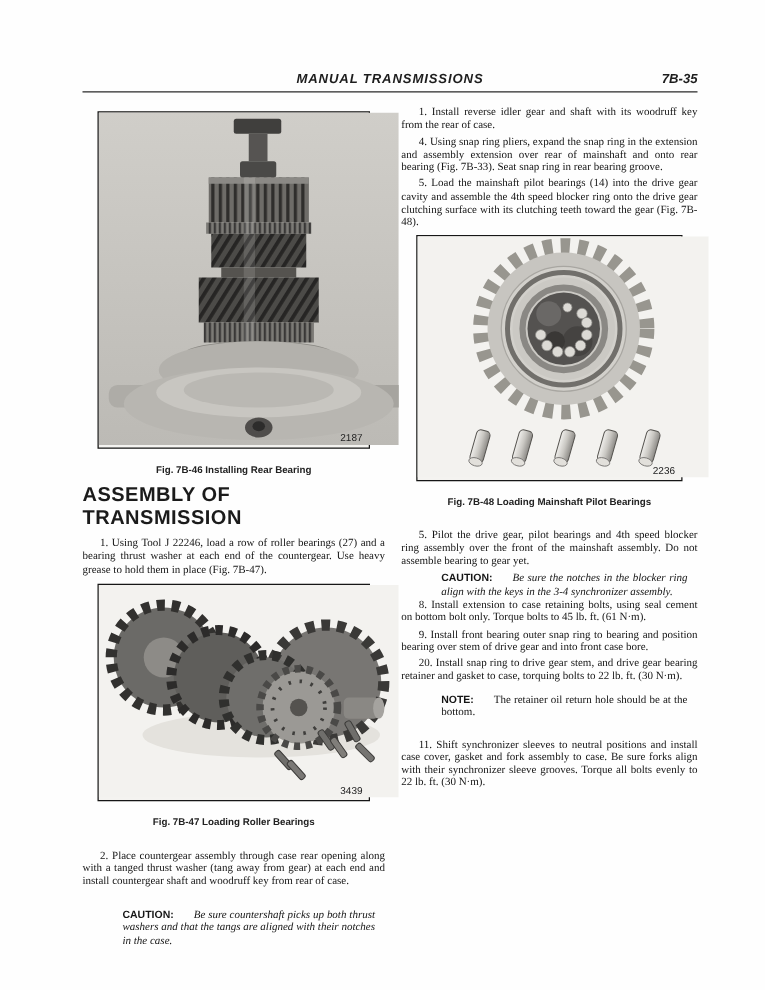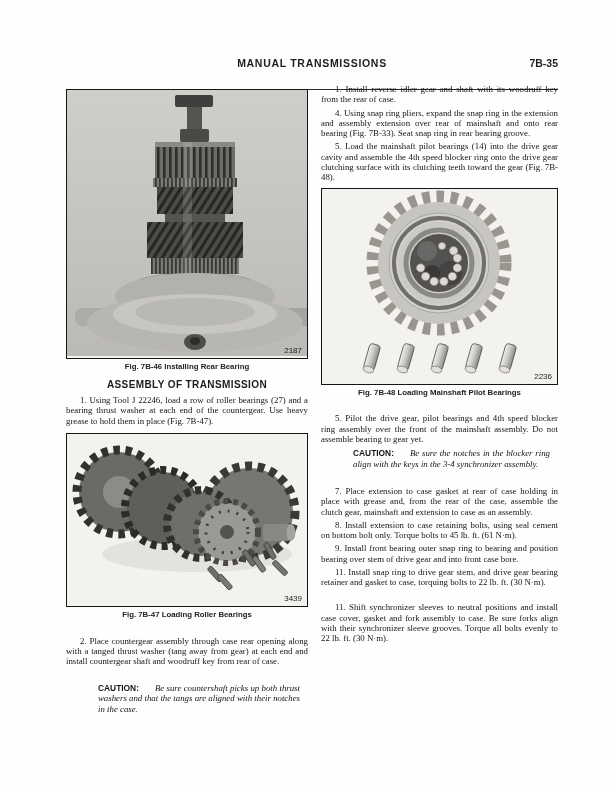--- a/index.html
+++ b/index.html
@@ -1,37 +1,37 @@
 <!DOCTYPE html>
 <html><head>
 <meta charset="utf-8">
 <style>
   html,body{margin:0;padding:0;background:#ffffff;}
   .page{position:relative;width:612px;height:792px;background:#fefefe;overflow:hidden;
         font-family:"Liberation Serif",serif;color:#151515;}
   
-  .hdr{position:absolute;left:66px;top:57px;width:492px;border-bottom:1.6px solid #2a2a2a;padding-bottom:20px;}
+  .hdr{position:absolute;left:66px;top:57px;width:492px;border-bottom:1.6px solid #2a2a2a;padding-bottom:4px;font-style:italic;}
   .hdr-title{display:block;text-align:center;font-family:"Liberation Sans",sans-serif;
              font-weight:bold;font-size:10.5px;letter-spacing:0.7px;color:#1d1d1d;}
   .hdr-page{position:absolute;right:0;top:0;font-family:"Liberation Sans",sans-serif;
             font-weight:bold;font-size:10.5px;color:#1d1d1d;}
   
   .cols{position:absolute;left:66px;top:84px;width:492px;display:flex;gap:13px;}
   .col-l{width:242px;}
   .col-r{width:237px;}
   p.body{font-size:8.8px;line-height:10.25px;text-align:justify;text-indent:14px;margin:0 0 3px 0;}
   .mt4{margin-top:4px;}
-  figure{margin:0;border:1.2px solid #161616;position:relative;background:#f4f3f0;}
+  figure{margin:12px;border:1.2px solid #161616;position:relative;background:#f4f3f0;}
   figure svg{display:block;}
   .fig-cap{text-align:center;font-family:"Liberation Sans",sans-serif;font-weight:bold;
            font-size:7.8px;color:#222;margin:3px 0 0 0;}
   .photo-id{position:absolute;right:5px;bottom:3px;font-family:"Liberation Sans",sans-serif;
             font-size:8px;color:#222;}
-  .sec-head{font-family:"Liberation Sans",sans-serif;font-weight:bold;font-size:10px;
-            letter-spacing:0.4px;color:#1b1b1b;margin:8px 0 5px 0;text-align:center;}
+  .sec-head{font-family:"Liberation Sans",sans-serif;font-weight:bold;font-size:16px;
+            letter-spacing:0.4px;color:#1b1b1b;margin:8px 0 5px 0;}
   .caution{margin:4px 8px 0 32px;font-size:8.8px;line-height:10.5px;text-align:justify;}
   .caution .lbl,.note .lbl{font-family:"Liberation Sans",sans-serif;font-weight:bold;
             font-style:normal;font-size:8.4px;margin-right:16px;}
   .caution .txt{font-style:italic;}
   .note{margin:8px 8px 0 32px;font-size:8.8px;line-height:10.5px;text-align:justify;}
 </style>
 </head>
 <body>
 
 <div class="page">
@@ -213,23 +213,25 @@
         <div class="photo-id">2236</div>
       </figure>
       <div class="fig-cap">Fig. 7B-48 Loading Mainshaft Pilot Bearings</div>
 
       <p class="body" style="margin-top:16px;">5. Pilot the drive gear, pilot bearings and 4th speed blocker ring assembly over the front of the mainshaft assembly. Do not assemble bearing to gear yet.</p>
 
       <div class="caution">
         <span class="lbl">CAUTION:</span><span class="txt">Be sure the notches in the blocker ring align with the keys in the 3-4 synchronizer assembly.</span>
       </div>
 
-      <p class="body" style="margin-top:17px;">7. Place extension to case gasket at rear of case holding in place with grease and, from the rear of the case, assemble the clutch gear, mainshaft and extension to case as an assembly.</p>
       <p class="body">8. Install extension to case retaining bolts, using seal cement on bottom bolt only. Torque bolts to 45 lb. ft. (61 N·m).</p>
       <p class="body">9. Install front bearing outer snap ring to bearing and position bearing over stem of drive gear and into front case bore.</p>
-      <p class="body">11. Install snap ring to drive gear stem, and drive gear bearing retainer and gasket to case, torquing bolts to 22 lb. ft. (30 N·m).</p>
-
+      <p class="body">20. Install snap ring to drive gear stem, and drive gear bearing retainer and gasket to case, torquing bolts to 22 lb. ft. (30 N·m).</p>
+
+      <div class="note">
+        <span class="lbl">NOTE:</span><span>The retainer oil return hole should be at the bottom.</span>
+      </div>
 
       <p class="body" style="margin-top:15px;">11. Shift synchronizer sleeves to neutral positions and install case cover, gasket and fork assembly to case. Be sure forks align with their synchronizer sleeve grooves. Torque all bolts evenly to 22 lb. ft. (30 N·m).</p>
 
     </div>
   </div>
 </div>
 
 </body></html>

